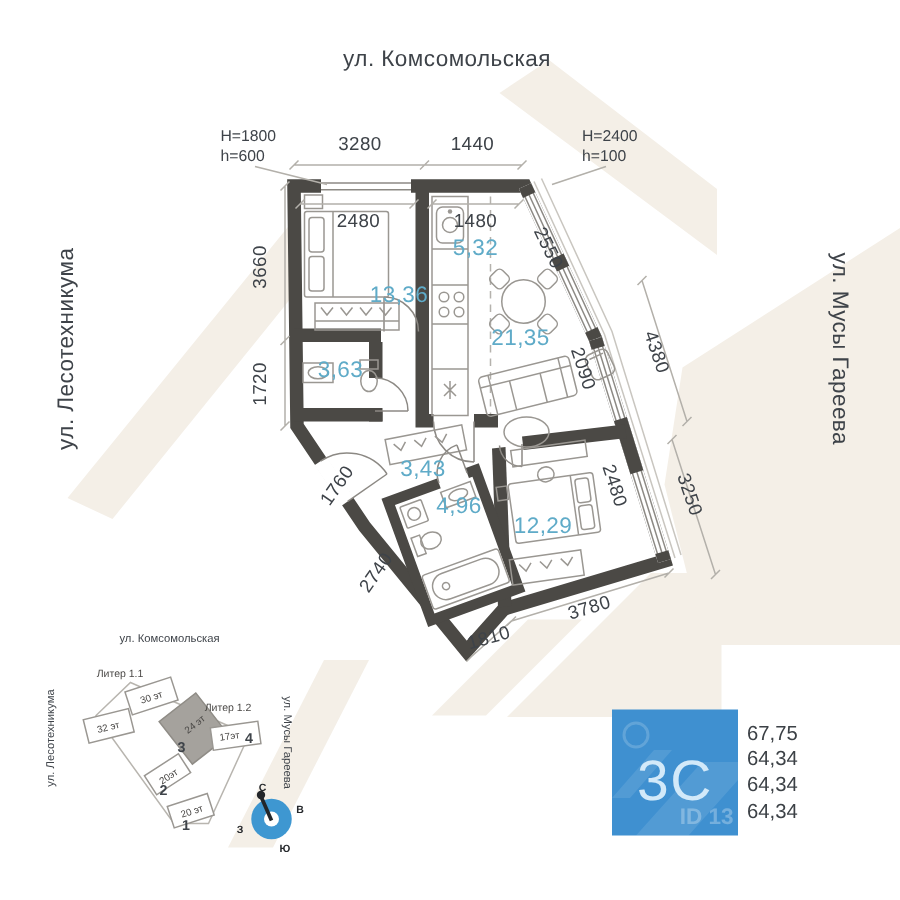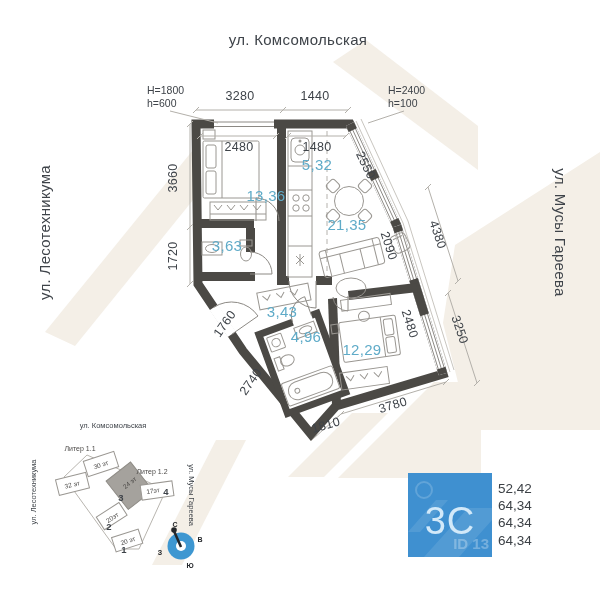--- a/index.html
+++ b/index.html
@@ -291,18 +291,18 @@
   </g>
 </svg>
 
 <div class="street" style="left:148px;top:31px;width:300px;">ул. Комсомольская</div>
 <div class="street" style="left:-36px;top:224px;width:160px;transform:rotate(-90deg);">ул. Лесотехникума</div>
 <div class="street" style="left:480px;top:224px;width:160px;transform:rotate(90deg);">ул. Мусы Гареева</div>
 
 <div class="typelabel">3С</div>
 
 <div class="values">
-  <div>52,42</div>
+  <div>67,75</div>
   <div>64,34</div>
   <div>64,34</div>
   <div>64,34</div>
 </div>
 </div>
 
 </body></html>

